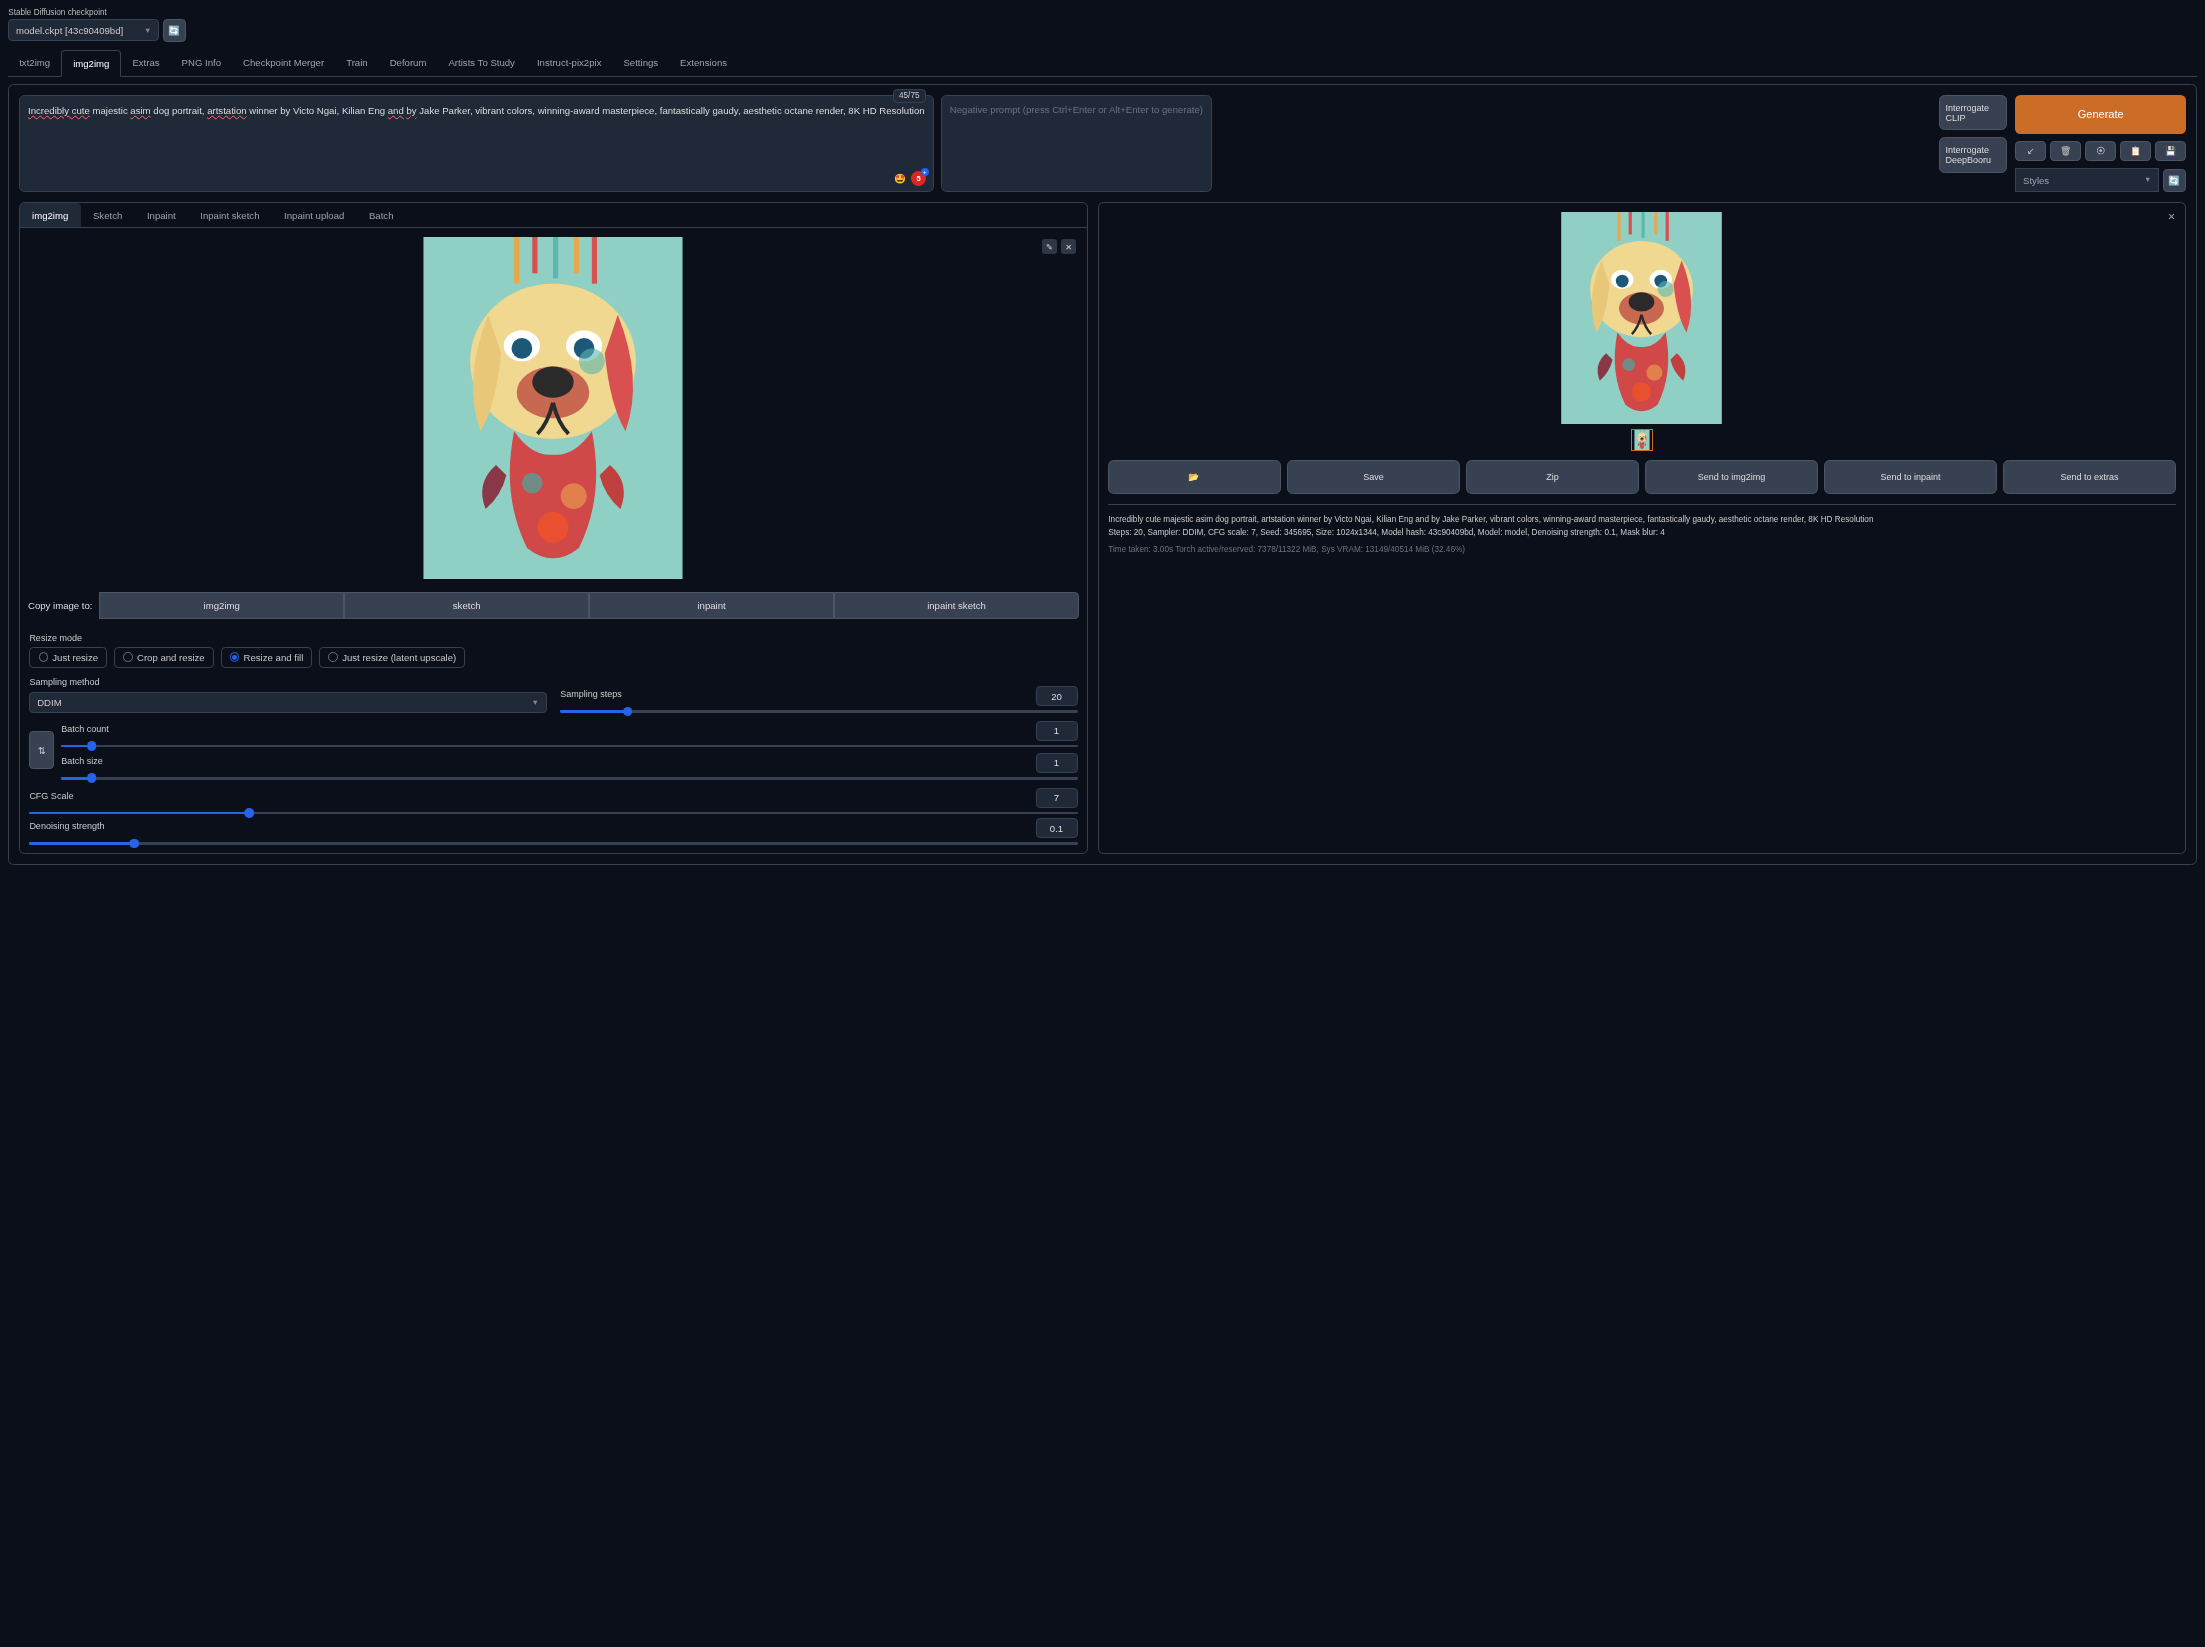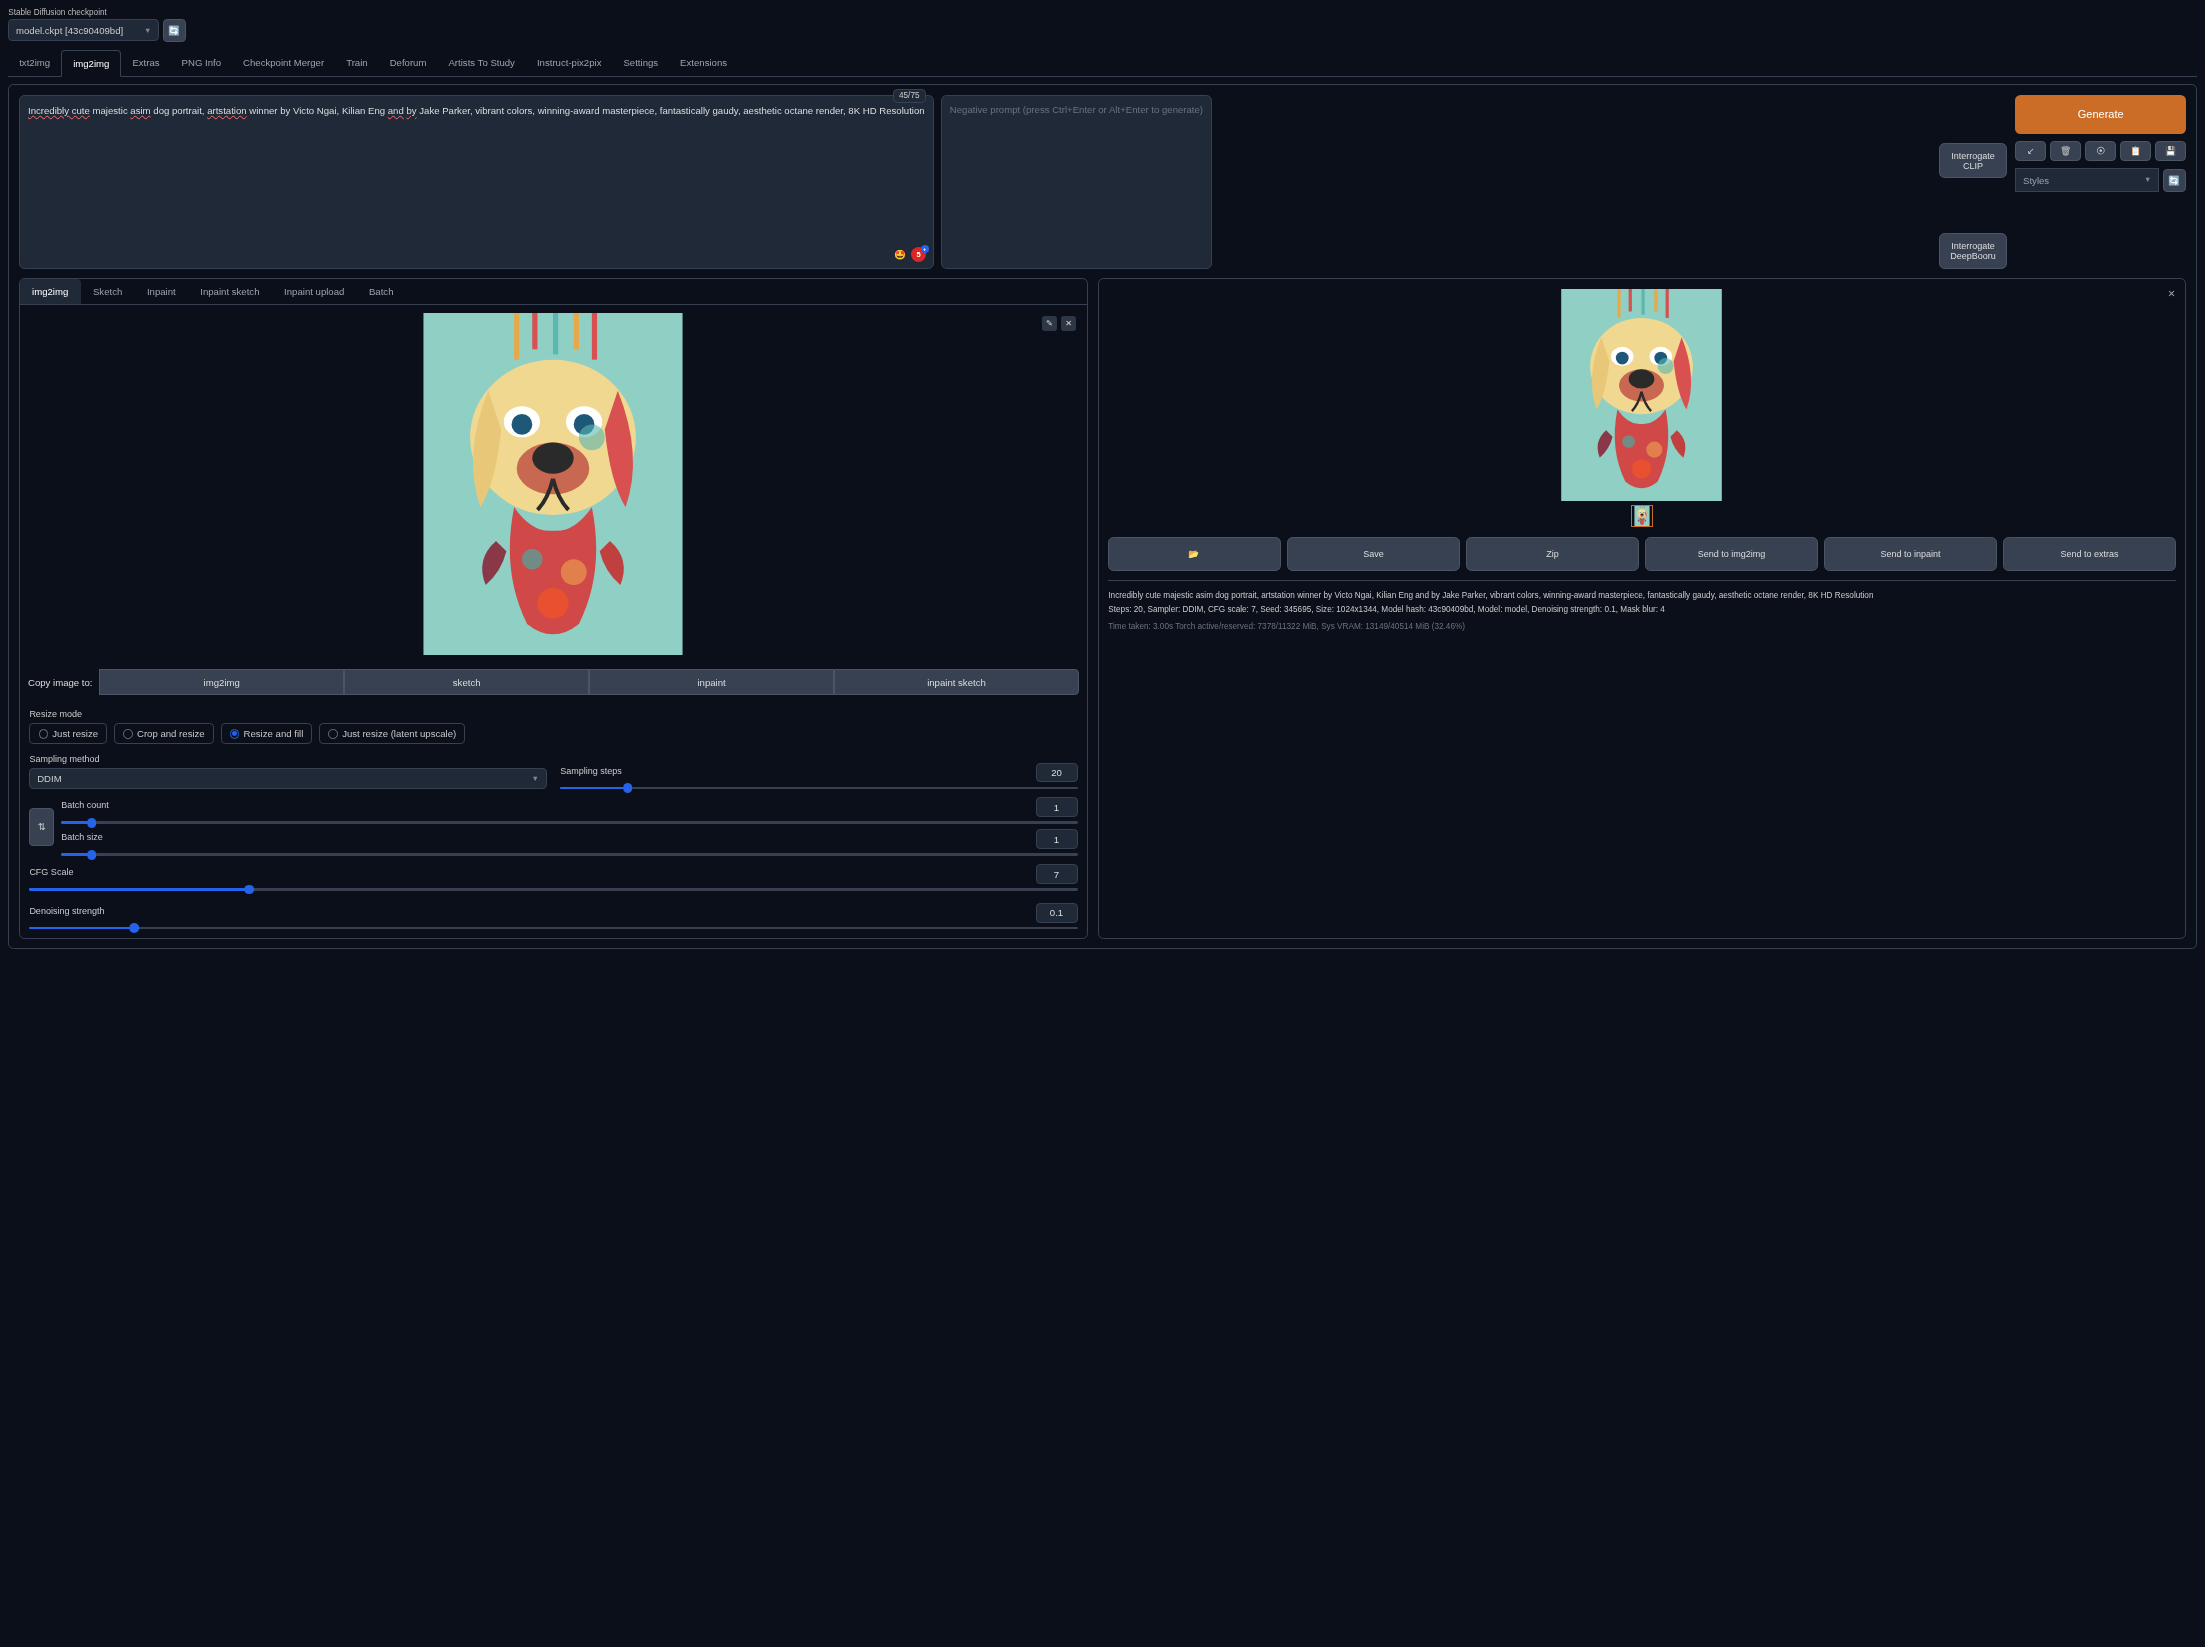--- a/index.html
+++ b/index.html
@@ -20,21 +20,21 @@
 .prompt-box { position: relative; background: #1f2937; border: 0.7px solid #374151; border-radius: 5.5px; padding: 8.2px; min-height: 47px; }
 .prompt-text { color: #ddd; line-height: 1.5; }
 .under { text-decoration: underline; text-decoration-color: #ff6b6b; text-decoration-style: wavy; text-underline-offset: 1.4px; }
 .token-count { position: absolute; top: -6.8px; right: 6.8px; background: #1f2937; border: 0.7px solid #374151; border-radius: 4.1px; padding: 1.4px 5.5px; font-size: 8.2px; color: #ccc; }
 .prompt-icons { position: absolute; right: 6.8px; bottom: 5.5px; display: flex; gap: 2.7px; }
 .emoji-badge { width: 15px; height: 15px; border-radius: 50%; display: flex; align-items: center; justify-content: center; font-size: 9.6px; }
 .badge-5 { background: #dc2626; color: #fff; font-size: 7.5px; font-weight: bold; position: relative; }
 .badge-plus { position: absolute; top: -2.7px; right: -2.7px; width: 8.2px; height: 8.2px; background: #2563eb; border-radius: 50%; font-size: 5.5px; display:flex;align-items:center;justify-content:center; }
 .neg-prompt { color: #6b7280; min-height: 42px; }
 .side-btns { display: flex; flex-direction: column; gap: 6.8px; width: 68px; }
-.secondary-btn { background: #374151; border: 0.7px solid #4b5563; border-radius: 5.5px; padding: 6.8px 5.5px; text-align: center; cursor: pointer; color: #ddd; font-size: 9px; margin-top: 48px; }
+.secondary-btn { background: #374151; border: 0.7px solid #4b5563; border-radius: 5.5px; padding: 6.8px 5.5px; text-align: left; cursor: pointer; color: #ddd; font-size: 9px; }
 .generate-area { width: 171px; display: flex; flex-direction: column; gap: 6.8px; }
 .generate-btn { background: #cc6d27; border: none; border-radius: 5.5px; padding: 13.7px; text-align: center; cursor: pointer; color: #fff; font-size: 11px; font-weight: 500; }
 .mini-btns { display: flex; gap: 4.1px; }
 .mini-btn { flex: 1; background: #374151; border: 0.7px solid #4b5563; border-radius: 4.1px; height: 20.5px; display: flex; align-items: center; justify-content: center; cursor: pointer; color: #ccc; font-size: 9px; }
 .styles-row { display: flex; gap: 4.1px; align-items: center; }
 .styles-select { flex: 1; background: #1f2937; border: 0.7px solid #374151; border-radius: 0; padding: 5.5px 6.8px; color: #9ca3af; display: flex; justify-content: space-between; cursor: pointer; }
 .main-cols { display: flex; gap: 9.6px; }
 .left-col { flex: 1; border: 0.7px solid #374151; border-radius: 5.5px; padding: 0; }
 .sub-tabs { display: flex; border-bottom: 0.7px solid #374151; }
 .sub-tab { padding: 6.8px 12.3px; cursor: pointer; color: #9ca3af; }
@@ -279,21 +279,21 @@
           <div class="label-with-num">
             <span class="param-label">CFG Scale</span>
             <span class="num-field">7</span>
           </div>
           <div class="slider-track">
             <div class="slider-fill" style="width:21%"></div>
               <div class="slider-thumb" style="left:21%"></div>
           </div>
         </div>
 
-        <div style="margin-top:12px">
+        <div style="margin-top:4px">
           <div class="label-with-num">
             <span class="param-label">Denoising strength</span>
             <span class="num-field">0.1</span>
           </div>
           <div class="slider-track">
             <div class="slider-fill" style="width:10%"></div>
               <div class="slider-thumb" style="left:10%"></div>
           </div>
         </div>
       </div>

